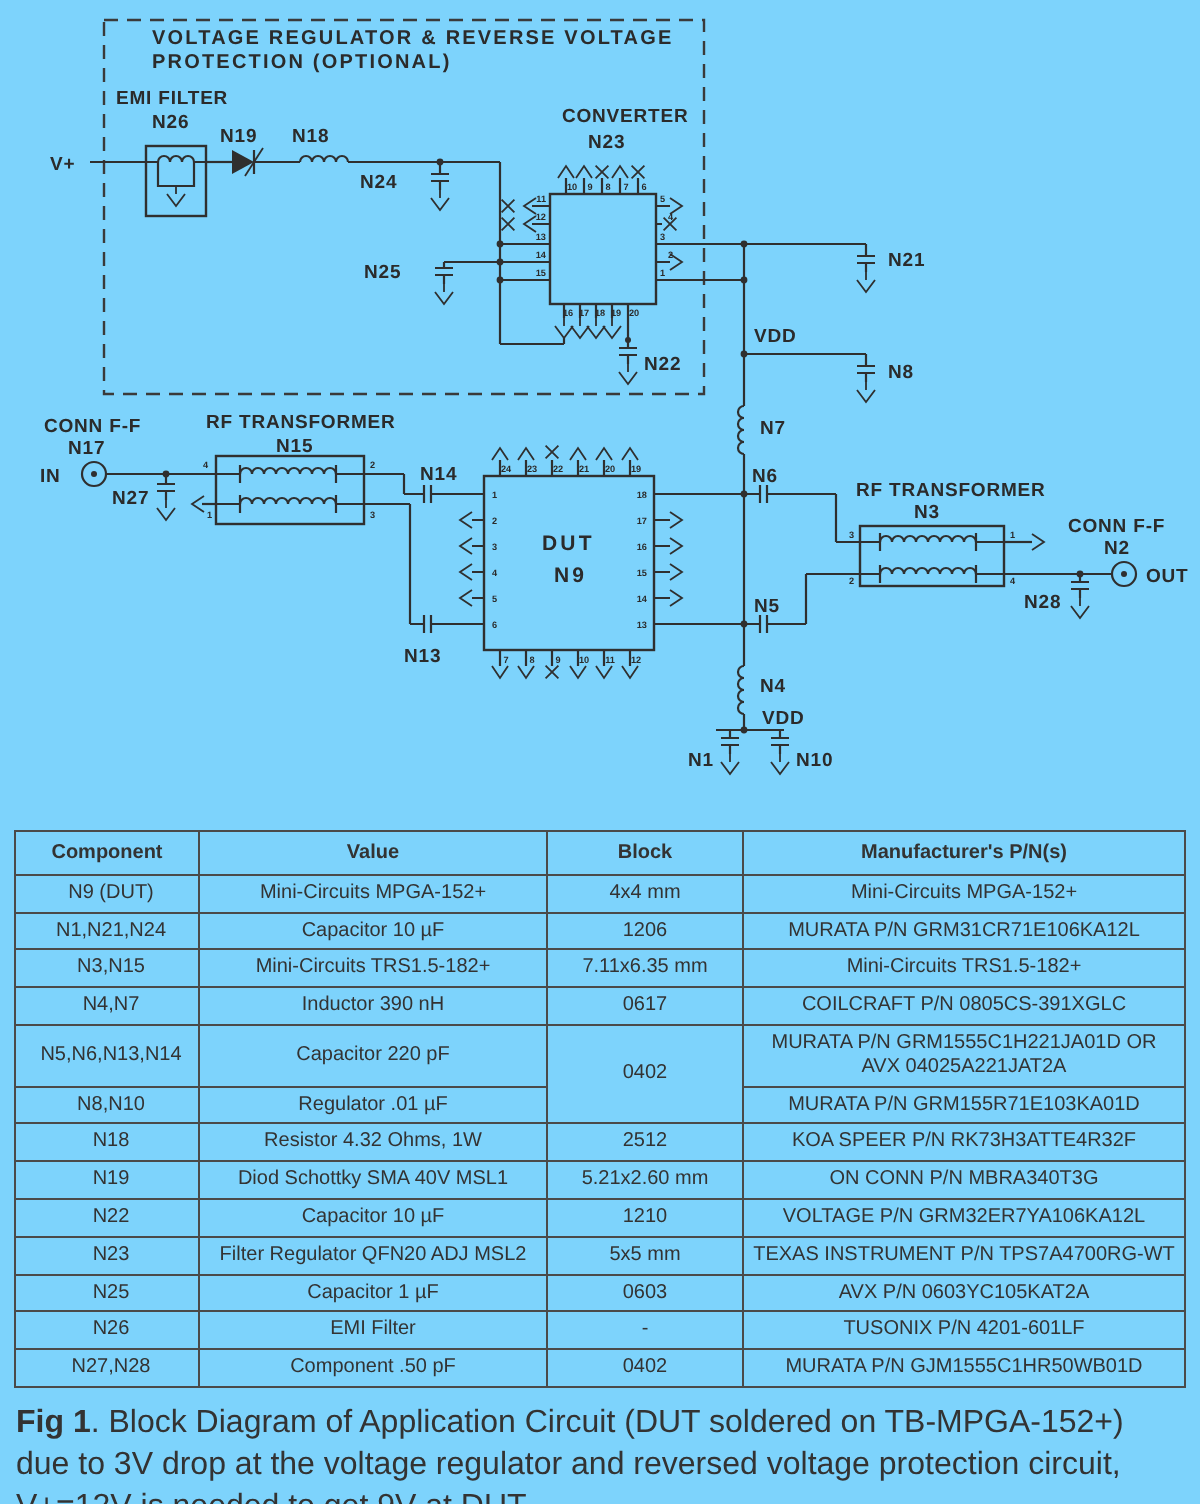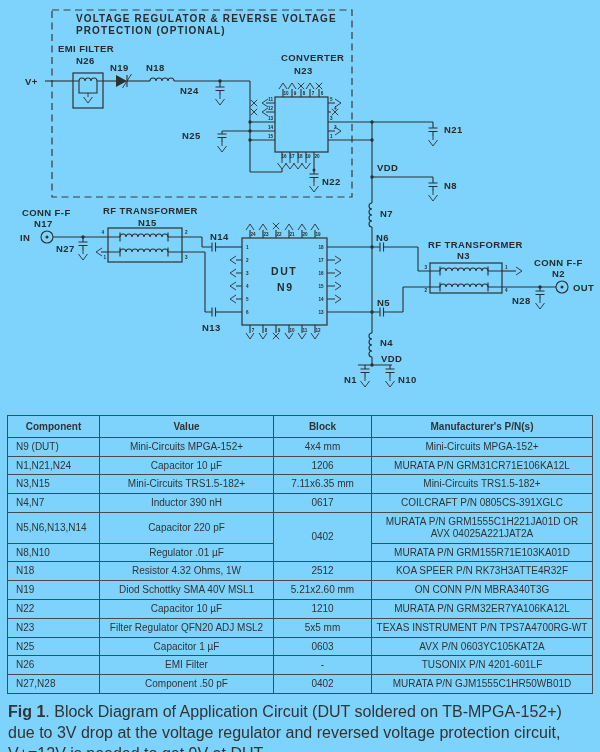--- a/index.html
+++ b/index.html
@@ -11,21 +11,21 @@
   svg .box{fill:none;stroke:#2f2f2f;stroke-width:1.2;}
   svg text{fill:#2b2b2b;font-family:"Liberation Sans",sans-serif;}
   svg .ttl{font-size:10px;font-weight:700;letter-spacing:1.1px;}
   svg .lbl{font-size:9.5px;font-weight:700;letter-spacing:0.4px;}
   svg .big{font-size:10.5px;font-weight:700;letter-spacing:1.6px;}
   svg .pin{font-size:4.6px;font-weight:700;}
   svg .dot{fill:#2f2f2f;stroke:none;}
   .comp-table{border-collapse:collapse;width:586px;margin:3px 0 0 7px;font-size:10px;color:#333;}
   .comp-table th,.comp-table td{border:1px solid #4a4a4a;padding:3px 4px;text-align:center;vertical-align:middle;line-height:1.18;}
   .comp-table th{font-weight:700;padding:4.5px 4px;}
-  .comp-table td.comp{text-align:left;padding-left:8px;}
+  .comp-table td.comp{text-align:center;padding-left:8px;}
   .caption{margin:7px 8px 0 8px;font-size:16px;line-height:1.32;color:#333;}
   .caption .b{font-weight:700;}
 </style>
 </head>
 <body>
 
 <div class="page">
 
   <div>
   <svg width="600" height="412" viewBox="0 0 600 412">
@@ -422,21 +422,21 @@
       <tr>
           <td class="comp">N19</td>
           <td>Diod Schottky SMA 40V MSL1</td>
           <td>5.21x2.60 mm</td>
           <td>ON CONN P/N MBRA340T3G</td>
         </tr>
       <tr>
           <td class="comp">N22</td>
           <td>Capacitor 10 µF</td>
           <td>1210</td>
-          <td>MURATA P/N GRM32ER7YA106KA12L</td>
+          <td>VOLTAGE P/N GRM32ER7YA106KA12L</td>
         </tr>
       <tr>
           <td class="comp">N23</td>
           <td>Filter Regulator QFN20 ADJ MSL2</td>
           <td>5x5 mm</td>
           <td>TEXAS INSTRUMENT P/N TPS7A4700RG-WT</td>
         </tr>
       <tr>
           <td class="comp">N25</td>
           <td>Capacitor 1 µF</td>

